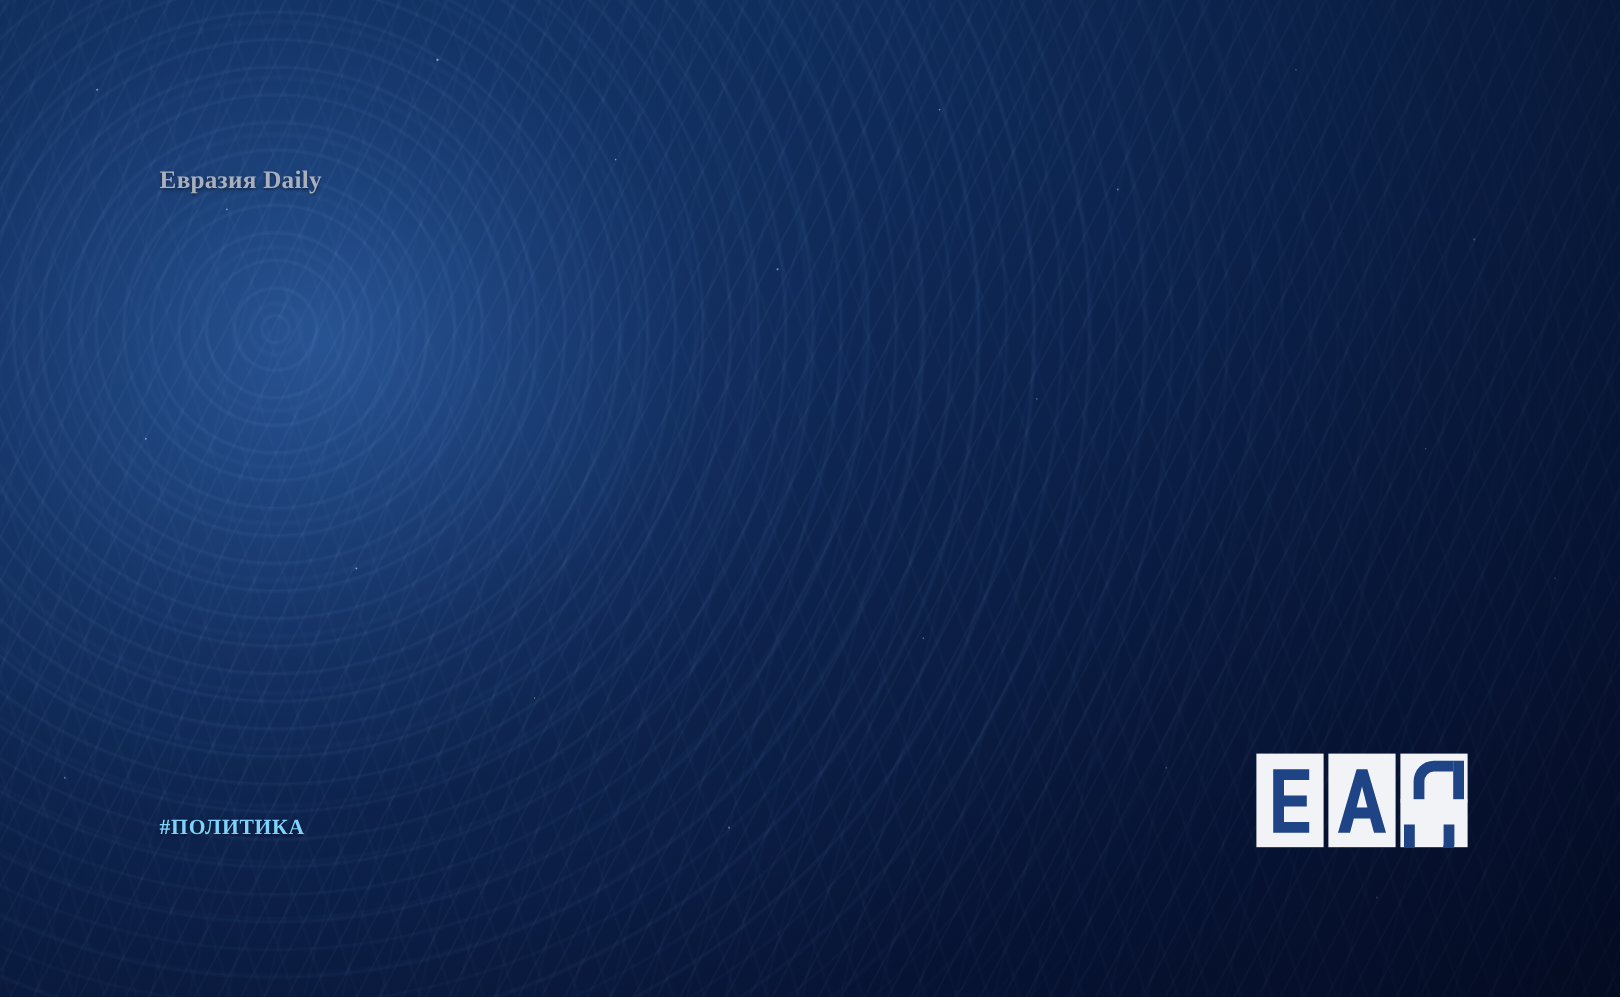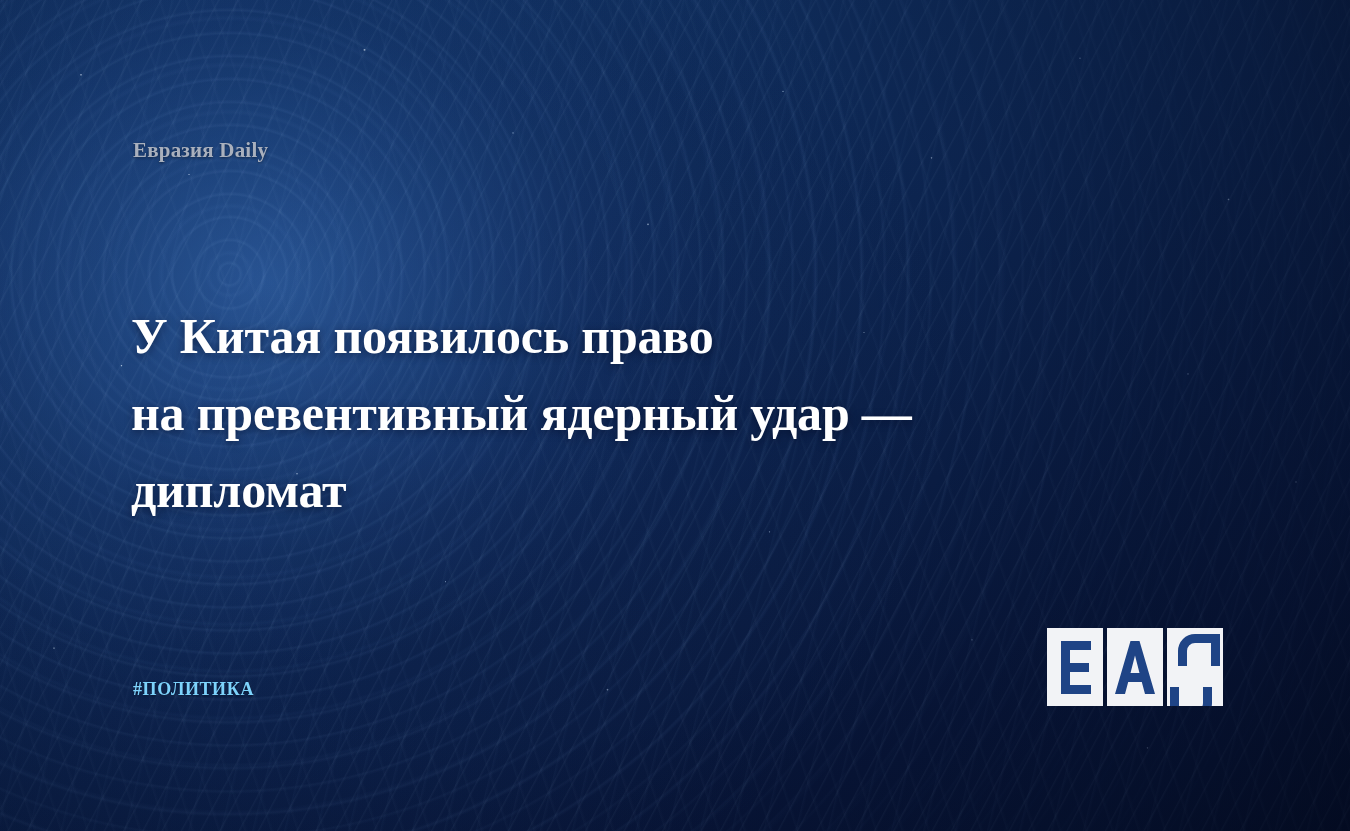--- a/index.html
+++ b/index.html
@@ -216,25 +216,20 @@
   <div class="bg-layer" id="bg-arcs"></div>
   <div class="bg-layer" id="bg-streaks"></div>
   <div class="bg-layer" id="bg-streaks2"></div>
   <div class="bg-layer" id="bg-stars"></div>
   <div class="bg-layer" id="bg-vignette"></div>
 
   <div id="content">
 
     <div id="brand">Евразия Daily</div>
 
-    <h1 id="headline">
-      <span class="hl-line">У Китая появилось право</span>
-      <span class="hl-line">на превентивный ядерный удар —</span>
-      <span class="hl-line">дипломат</span>
-    </h1>
 
     <div id="tag">#ПОЛИТИКА</div>
 
     <div id="logo">
 
       <span class="logo-tile">
         <svg width="56" height="78" viewBox="0 0 56 78" aria-hidden="true">
           <path fill="#1f4486" d="M14 13 h30 v9 H23 v13 h19 v9 H23 v13 h21 v9 H14 Z"></path>
         </svg>
       </span>

